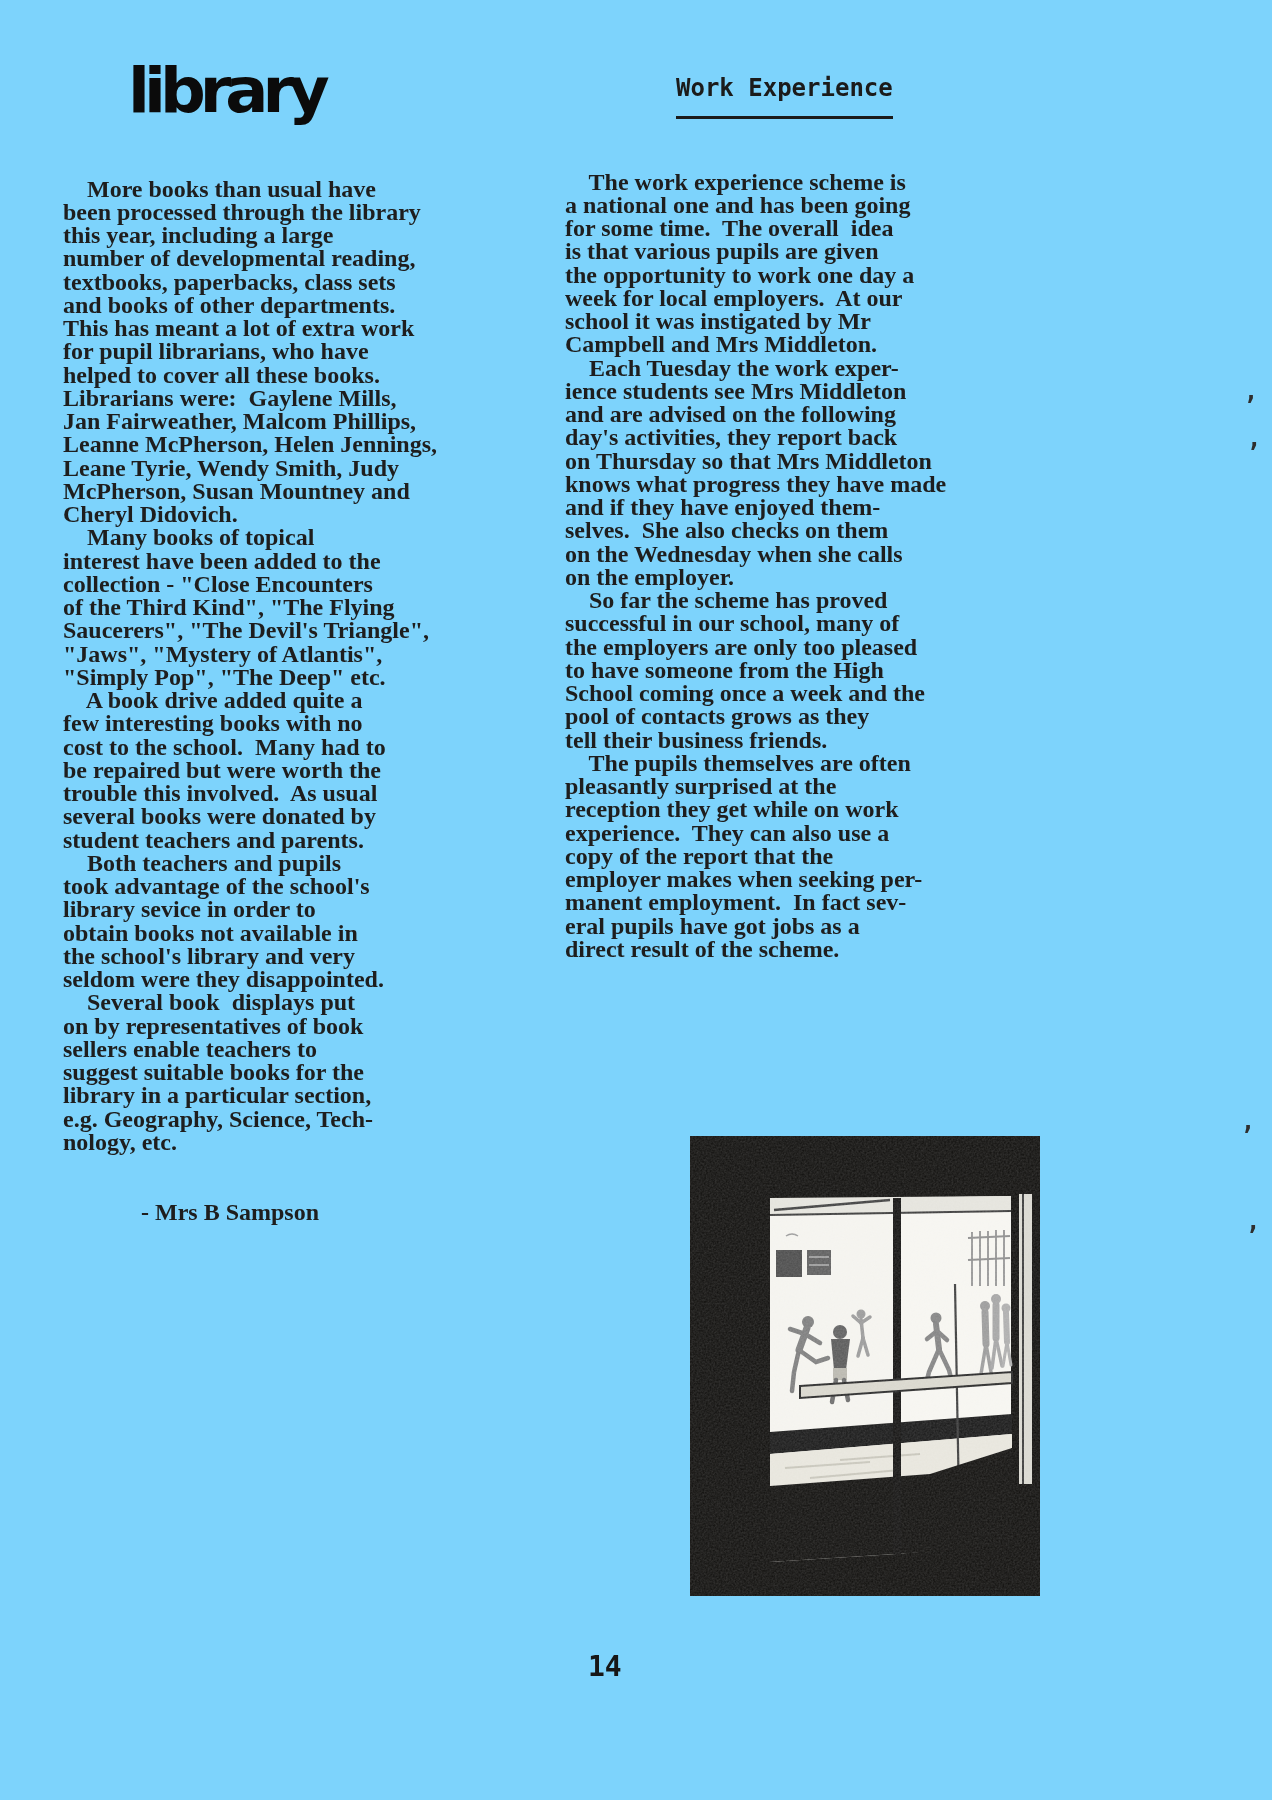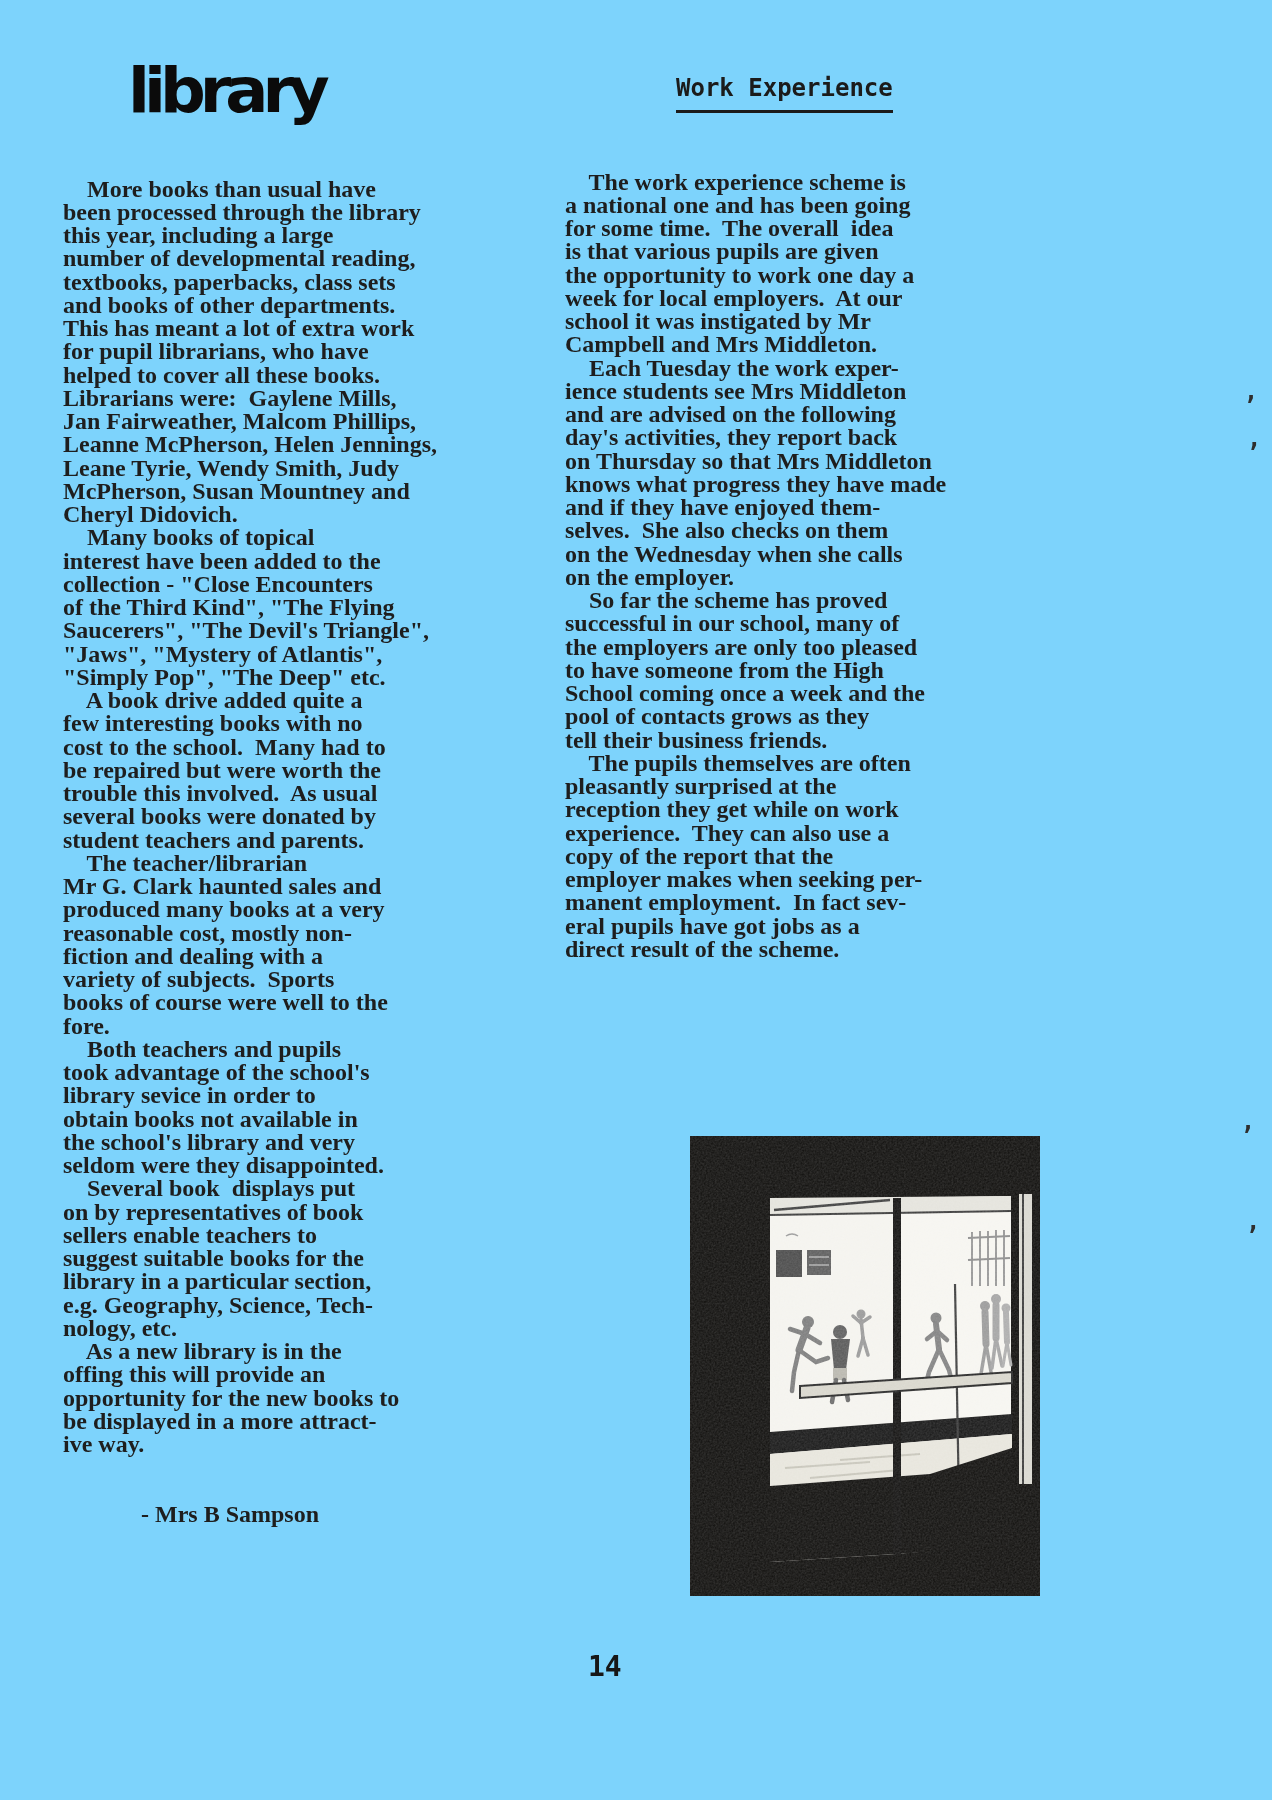--- a/index.html
+++ b/index.html
@@ -30,21 +30,21 @@
   }
   .column-left  { left:63px;  top:131px; width:545px; }
   .column-right { left:565px; top:124px; width:545px; }
   .para { white-space:pre; margin:0; }
   .signature { margin-left:78px; }
   .typed-heading {
     position:absolute; left:676px; top:74px;
     font-family:"DejaVu Sans Mono", monospace;
     font-weight:700; font-size:24px; color:#1b1b1b;
     border-bottom:3px solid #1b1b1b;
-    padding-bottom:8px;
+    padding-bottom:14px;
     white-space:pre;
   }
   .page-number {
     position:absolute; left:588px; top:1650px;
     font-family:"DejaVu Sans Mono", monospace;
     font-weight:700; font-size:28px; color:#161616;
   }
   .photo {
     position:absolute; left:690px; top:1136px;
     width:350px; height:460px;
@@ -82,43 +82,32 @@
 collection - "Close Encounters
 of the Third Kind", "The Flying
 Saucerers", "The Devil's Triangle",
 "Jaws", "Mystery of Atlantis",
 "Simply Pop", "The Deep" etc.</div><div class="para">    A book drive added quite a
 few interesting books with no
 cost to the school.  Many had to
 be repaired but were worth the
 trouble this involved.  As usual
 several books were donated by
-student teachers and parents.</div><div class="para">    The teacher/librarian
-Mr G. Clark haunted sales and
-produced many books at a very
-reasonable cost, mostly non-
-fiction and dealing with a
-variety of subjects.  Sports
-books of course were well to the
-fore.</div><div class="para">    Both teachers and pupils
+student teachers and parents.</div><div class="para">    Both teachers and pupils
 took advantage of the school's
 library sevice in order to
 obtain books not available in
 the school's library and very
 seldom were they disappointed.</div><div class="para">    Several book  displays put
 on by representatives of book
 sellers enable teachers to
 suggest suitable books for the
 library in a particular section,
 e.g. Geography, Science, Tech-
-nology, etc.</div><div class="para">    As a new library is in the
-offing this will provide an
-opportunity for the new books to
-be displayed in a more attract-
-ive way.</div></div>
+nology, etc.</div></div>
     <div class="para signature">- Mrs B Sampson</div>
   </div>
 
   <div class="typed-heading">Work Experience</div>
 
   <div class="column column-right">
     <div><div class="para">    The work experience scheme is
 a national one and has been going
 for some time.  The overall  idea
 is that various pupils are given

